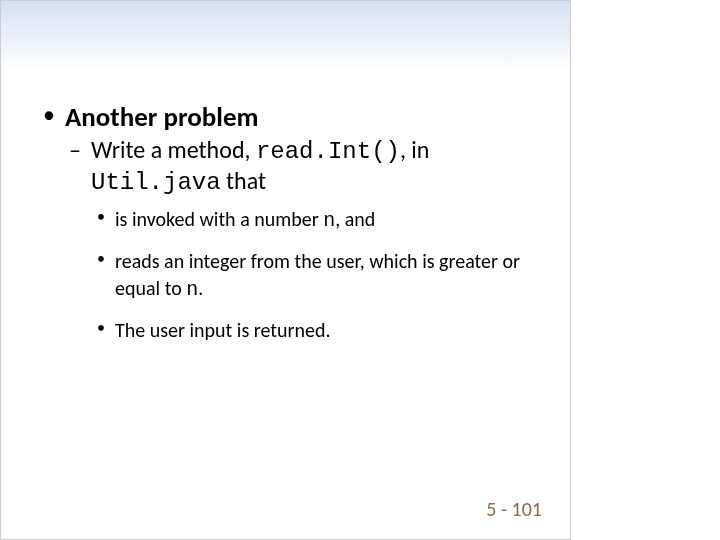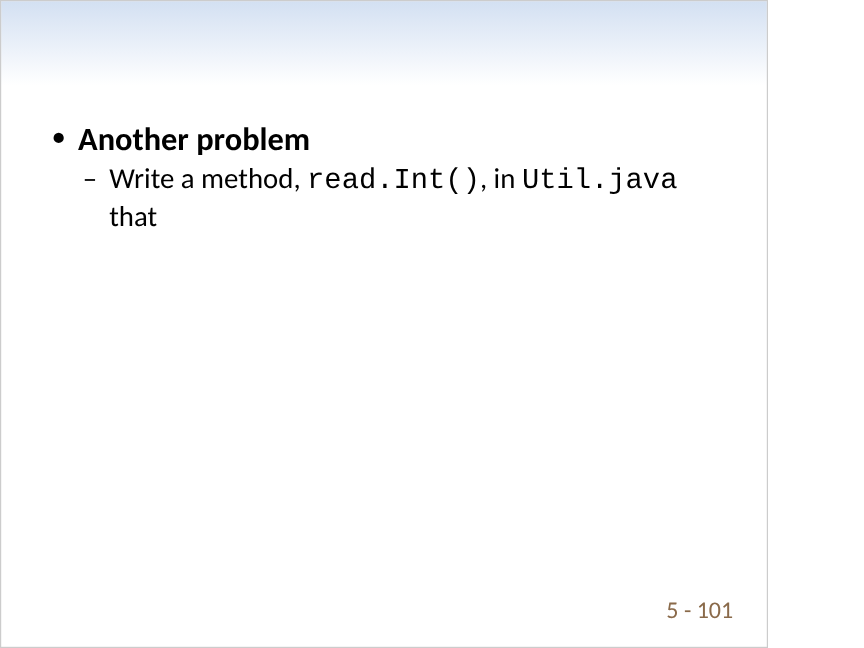--- a/index.html
+++ b/index.html
@@ -6,21 +6,21 @@
     margin: 0;
     padding: 0;
     width: 720px;
     height: 540px;
     font-family: Calibri, "Segoe UI", Arial, sans-serif;
     background: #fff;
     overflow: hidden;
   }
   .slide {
     position: relative;
-    width: 640px;
+    width: 571px;
     height: 540px;
     box-sizing: border-box;
     background: linear-gradient(to bottom, #d3e0f2 0%, #ffffff 13%, #ffffff 100%);
     border: 1px solid #cccccc;
   }
   .content {
     position: absolute;
     top: 100px;
     left: 38px;
     right: 38px;
@@ -107,20 +107,31 @@
 
   <div class="content">
     <ul class="lvl1">
       <li>
         <span>Another problem</span>
 
         <ul class="lvl2">
           <li>
             <span>Write a method, </span><span class="mono">read.Int()</span><span>, in </span><span class="mono">Util.java</span><span> that</span>
 
+            <ul class="lvl3">
+              <li>
+                <span>is invoked with a number </span><span class="mono">n</span><span>, and</span>
+              </li>
+              <li>
+                <span>reads an integer from the user, which is greater or equal to </span><span class="mono">n</span><span>.</span>
+              </li>
+              <li>
+                <span>The user input is returned.</span>
+              </li>
+            </ul>
           </li>
         </ul>
       </li>
     </ul>
   </div>
 
   <div class="footer">5 - 101</div>
 </div>
 
 </body></html>

